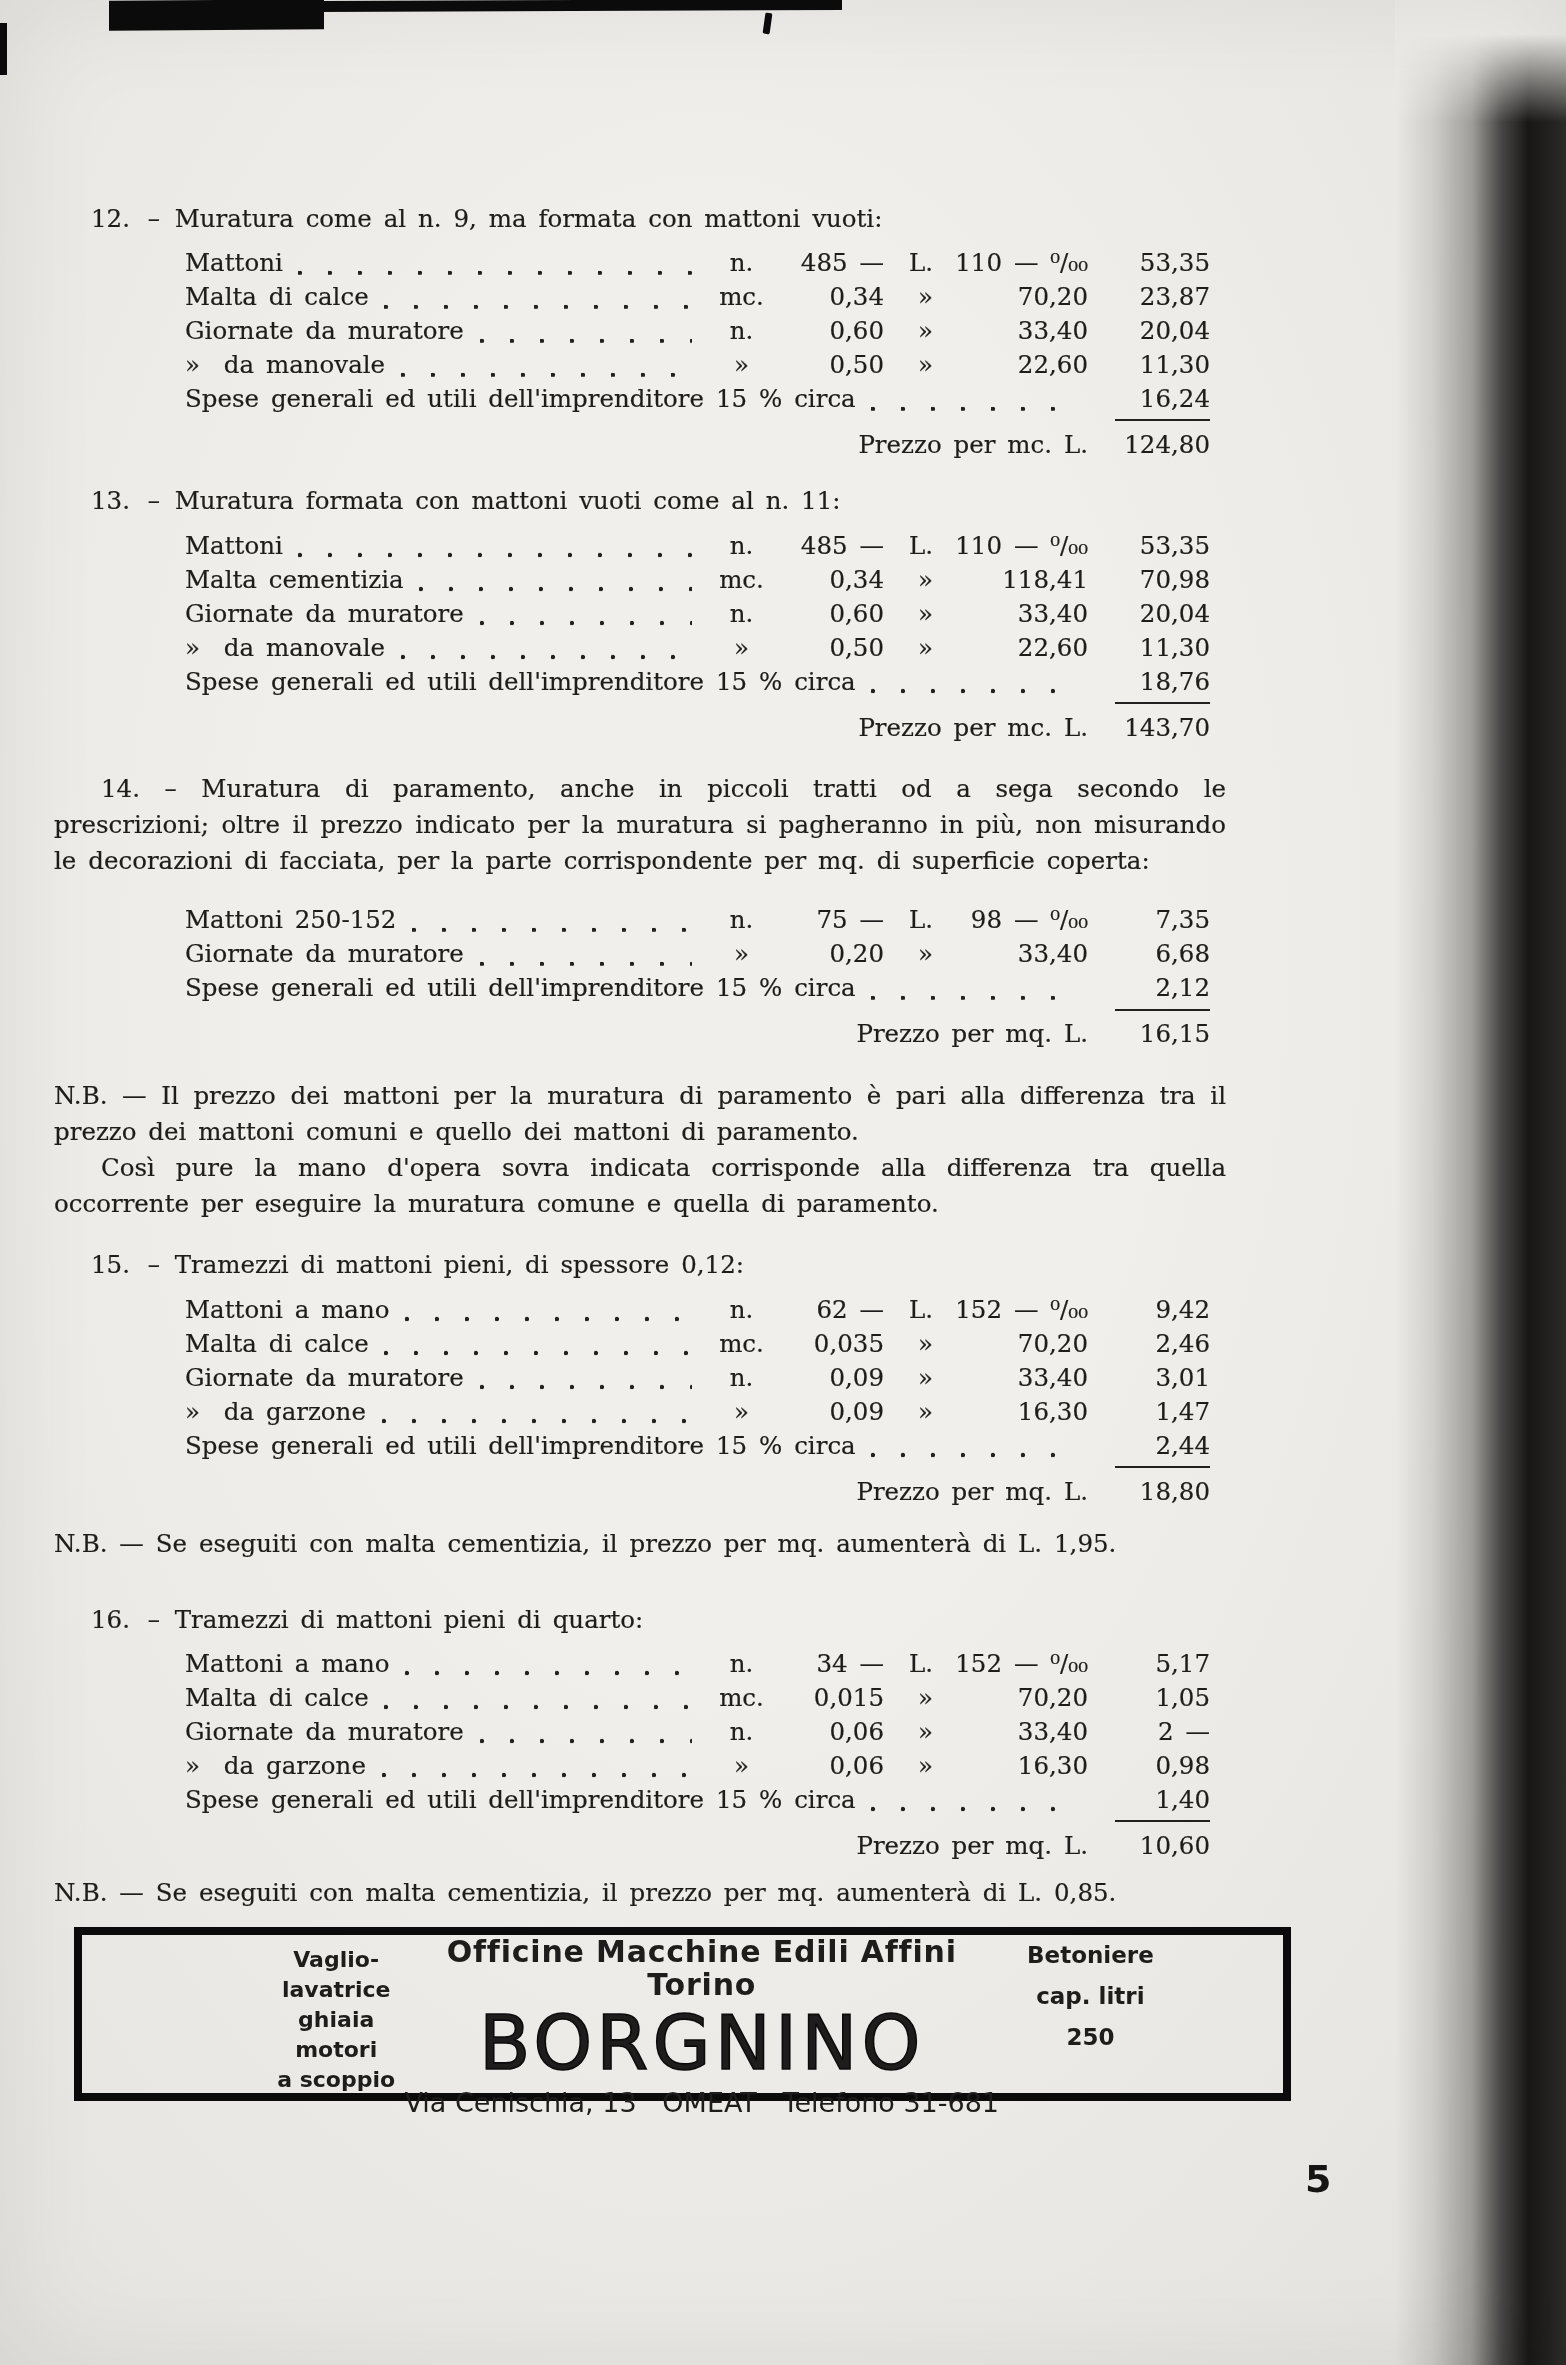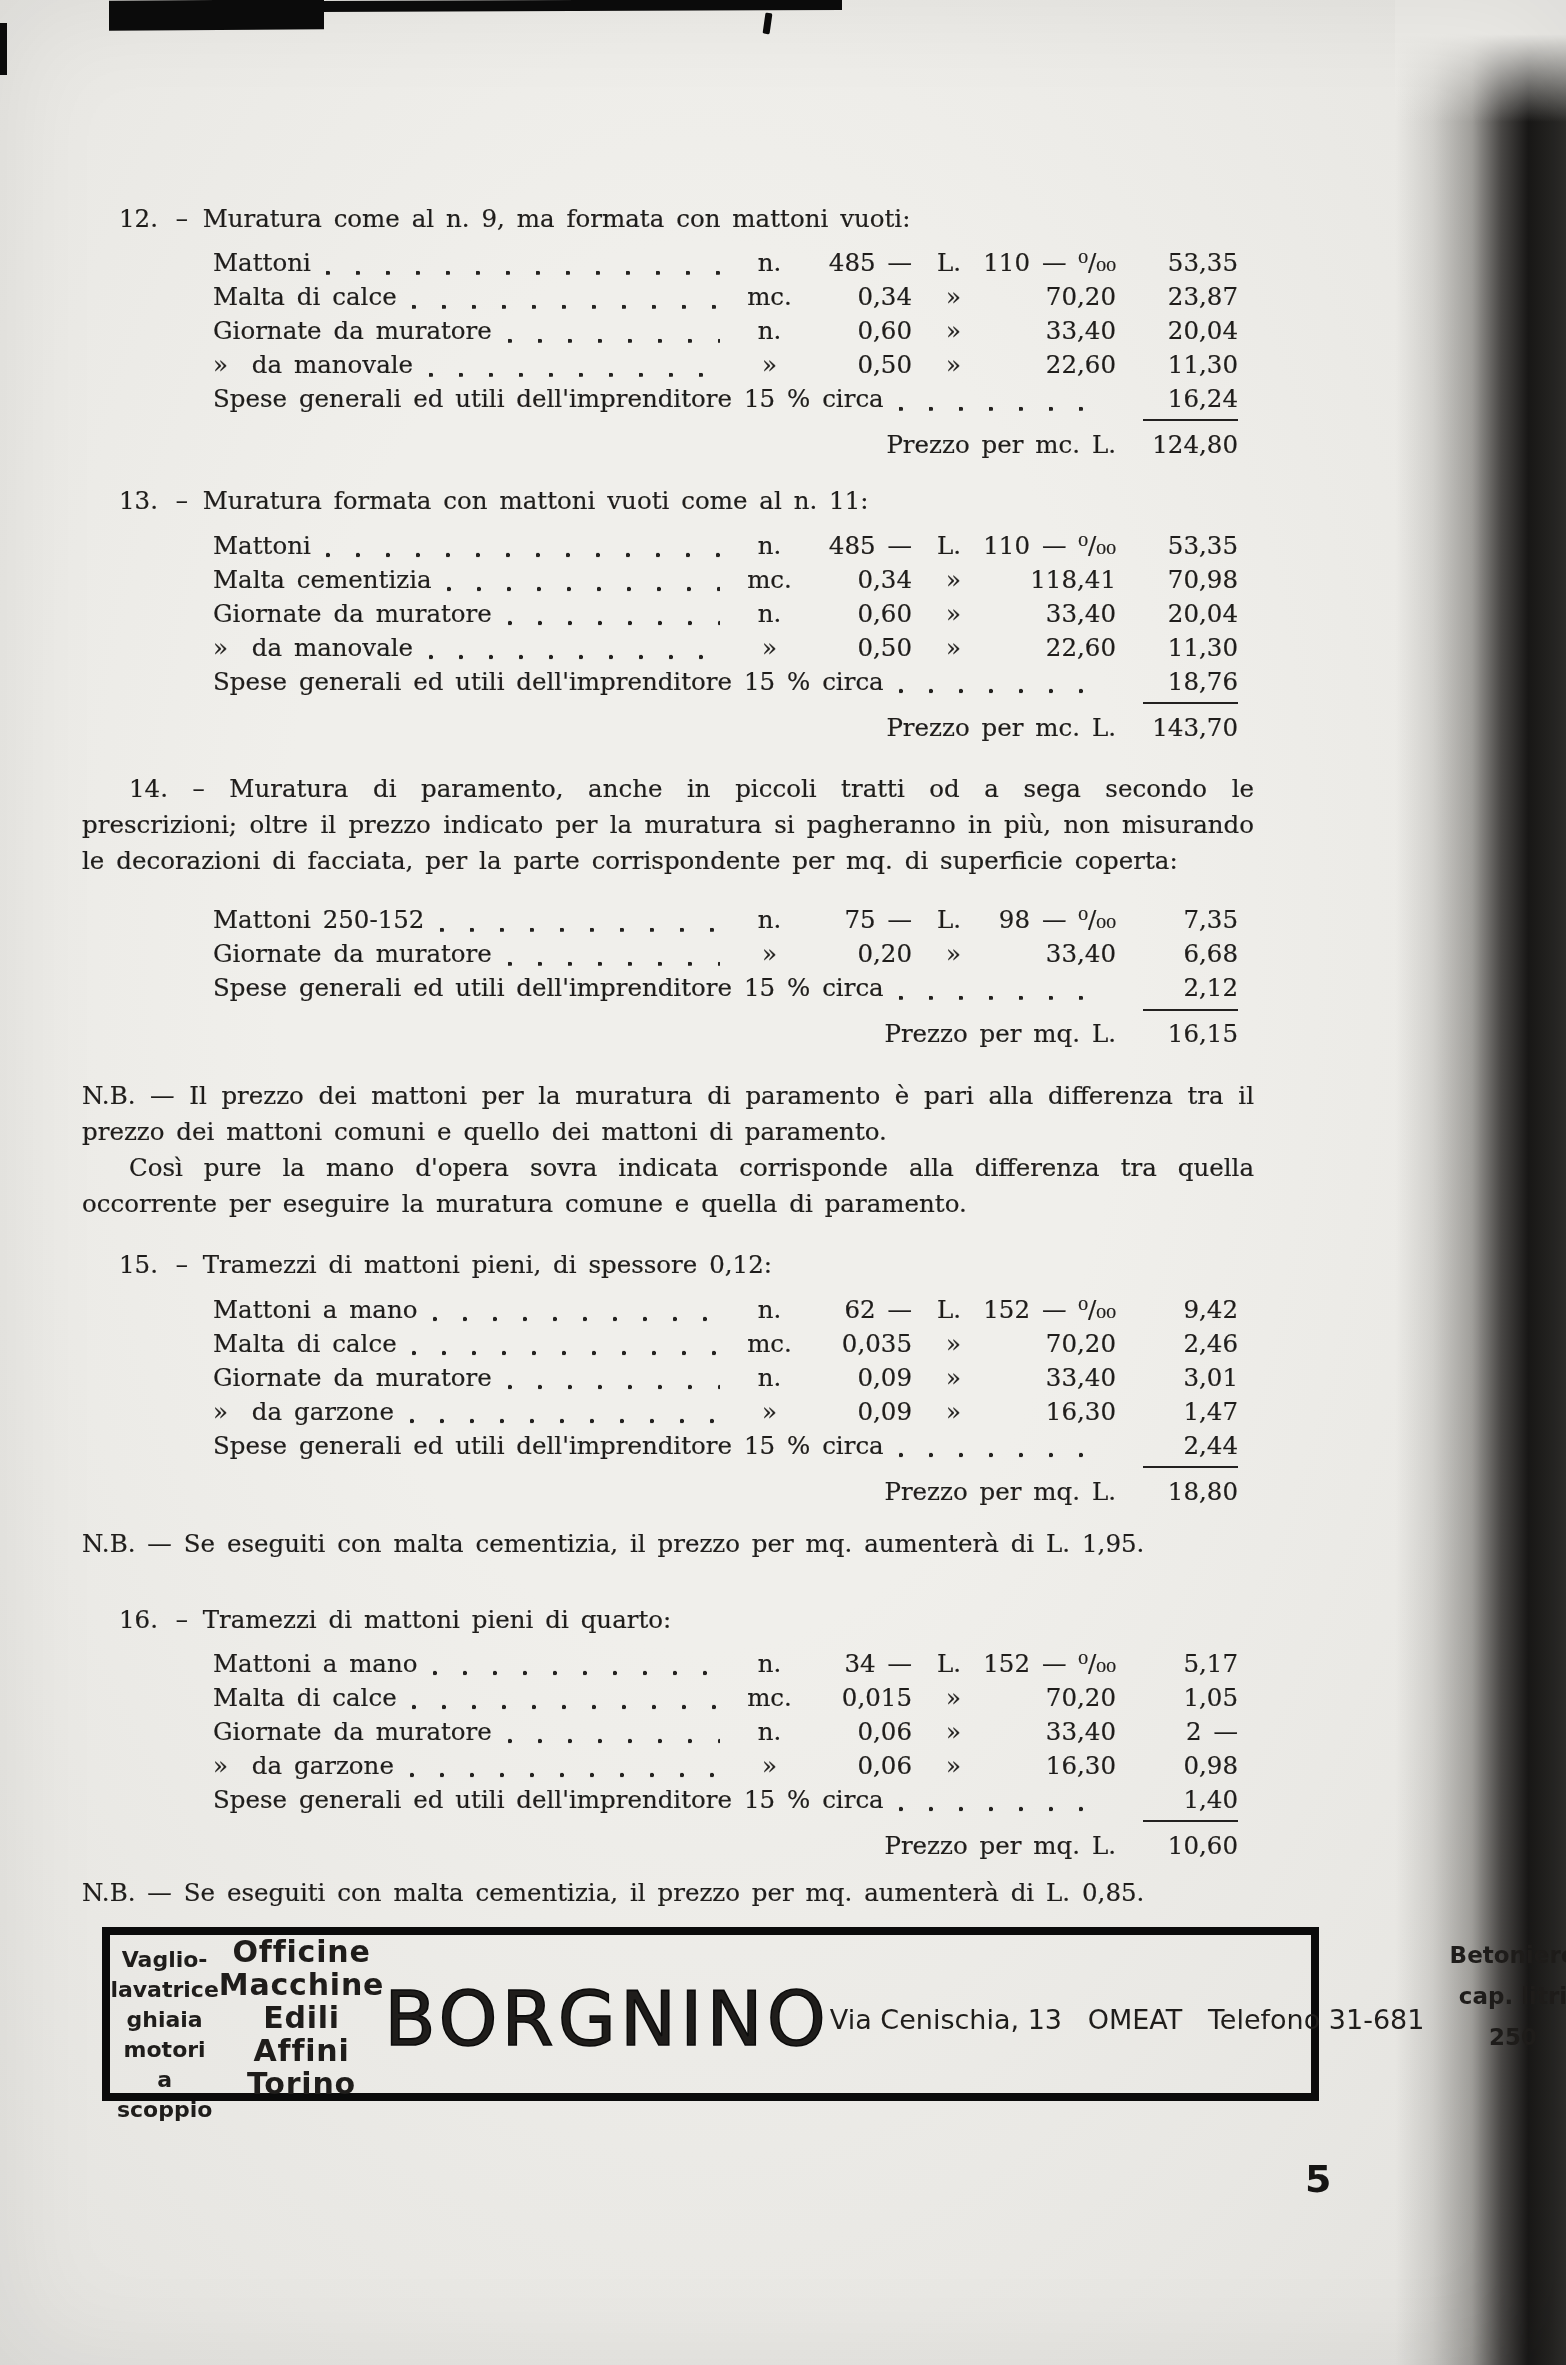--- a/index.html
+++ b/index.html
@@ -18,21 +18,21 @@
   .top-bar-thick{left:109px;top:0;width:215px;height:30px;transform:skewY(-0.4deg);}
   .top-bar-thin{left:318px;top:0;width:524px;height:10.6px;transform:skewY(-0.2deg);}
   .top-mark{left:764px;top:13px;width:7.3px;height:21px;transform:rotate(8deg);border-radius:1.6px;}
   .left-sliver{left:0;top:23px;width:7.3px;height:52px;}
   .right-band{position:absolute;top:0;right:0;width:171px;height:100%;
     background:linear-gradient(to right, rgba(90,88,84,0) 0%, rgba(90,88,84,0.18) 22%,
       rgba(70,68,64,0.45) 45%, #4a4846 62%, #191817 78%, #232220 90%, #2e2d2b 100%);}
   .right-band-topfade{position:absolute;top:0;right:0;width:171px;height:122px;
     background:linear-gradient(to bottom, #ecebe7 28%, rgba(236,235,231,0));}
   
-  .content{position:absolute;left:82px;top:200px;width:1172px;
+  .content{position:absolute;left:54px;top:200px;width:1172px;
     font-size:24.5px;word-spacing:4.1px;-webkit-text-stroke:0.2px #1f1d1b;}
   .sec-head{display:flex;padding-left:37px;gap:14.7px;line-height:38px;margin:0 0 8.2px 0;white-space:nowrap;}
   .sec-head .sec-num{min-width:42px;}
   .cost-table{margin-left:131px;width:1025px;}
   .row{display:flex;align-items:baseline;line-height:34px;}
   .lblwrap{flex:1;display:flex;align-items:baseline;min-width:0;}
   .lbl{white-space:pre;}
   .dots{flex:1;min-width:33px;height:5.7px;align-self:flex-end;margin:0 13px 4.9px 14.7px;
     background-image:radial-gradient(circle at 2.9px 2.9px, #242220 2px, rgba(0,0,0,0) 2.4px);
     background-size:30px 5.7px;background-repeat:repeat-x;}
@@ -56,21 +56,21 @@
   .nb-line.tight{margin-top:9.8px;}
   .sec.big-gap{margin-top:39px;}
   
   .ad{margin-top:16.3px;margin-left:20.4px;width:1217px;height:174px;box-sizing:border-box;
     border:8.2px solid #0b0b0b;background:#edecе8;display:flex;align-items:flex-start;
     font-family:"DejaVu Sans","Liberation Sans",sans-serif;-webkit-text-stroke:0;word-spacing:normal;}
   .ad-left-img{width:219px;position:relative;overflow:hidden;}
   .ad-left-col{width:152px;display:flex;flex-direction:column;align-items:center;justify-content:center;
     padding-top:9.8px;font-size:22px;font-weight:bold;line-height:30px;text-align:center;}
   .ad-div{width:3.3px;background:#151515;margin:0;}
-  .ad-center{flex:1;display:flex;align-items:center;justify-content:center;text-align:center;}
+  .ad-center{flex:1;display:flex;flex-direction:column;align-items:center;justify-content:center;text-align:center;}
   .ad-header{font-size:30px;font-weight:bold;letter-spacing:0.8px;line-height:33px;}
   .ad-brand{font-size:75px;font-weight:normal;letter-spacing:4.1px;line-height:78px;margin-top:3.3px;
     -webkit-text-stroke:1.6px #0b0b0b;}
   .ad-address{font-size:27px;font-weight:normal;margin-top:4.9px;line-height:31px;white-space:pre;}
   .ad-right-col{width:121px;display:flex;flex-direction:column;align-items:center;justify-content:center;
     font-size:23px;font-weight:bold;line-height:41px;text-align:center;padding-left:28px;}
   .ad-right-img{width:154px;position:relative;overflow:hidden;}
   .ad svg{position:absolute;inset:0;width:100%;height:100%;}
   
   .page-num{position:absolute;left:1305px;top:2157px;font-family:"DejaVu Sans","Liberation Sans",sans-serif;

